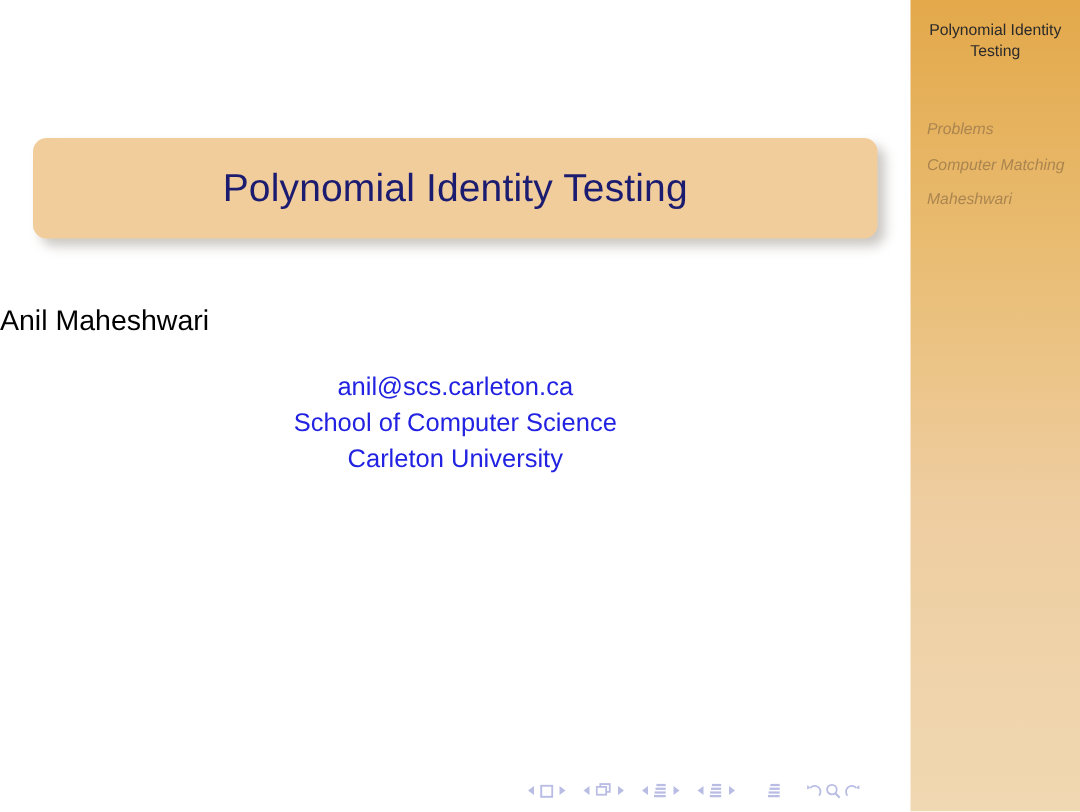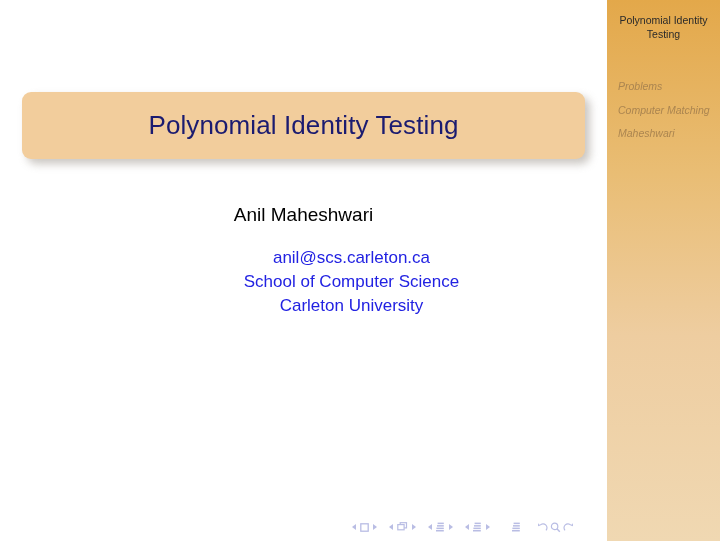--- a/index.html
+++ b/index.html
@@ -97,34 +97,32 @@
     letter-spacing: 0.1px;
     white-space: nowrap;
   }
 
   
   #author-block {
     position: absolute;
     left: 0;
     top: 203px;
     width: 607px;
-    text-align: center;
   }
   #author-name {
     font-size: 19px;
     color: #000000;
     line-height: 24px;
   }
   #contact-block {
     position: absolute;
     left: 0;
     top: 246px;
     width: 607px;
     text-align: center;
-    padding-left: 48px;
   }
   .contact-line {
     font-size: 17px;
     color: #2222e2;
     line-height: 24px;
   }
 
   
   #navbar {
     position: absolute;

